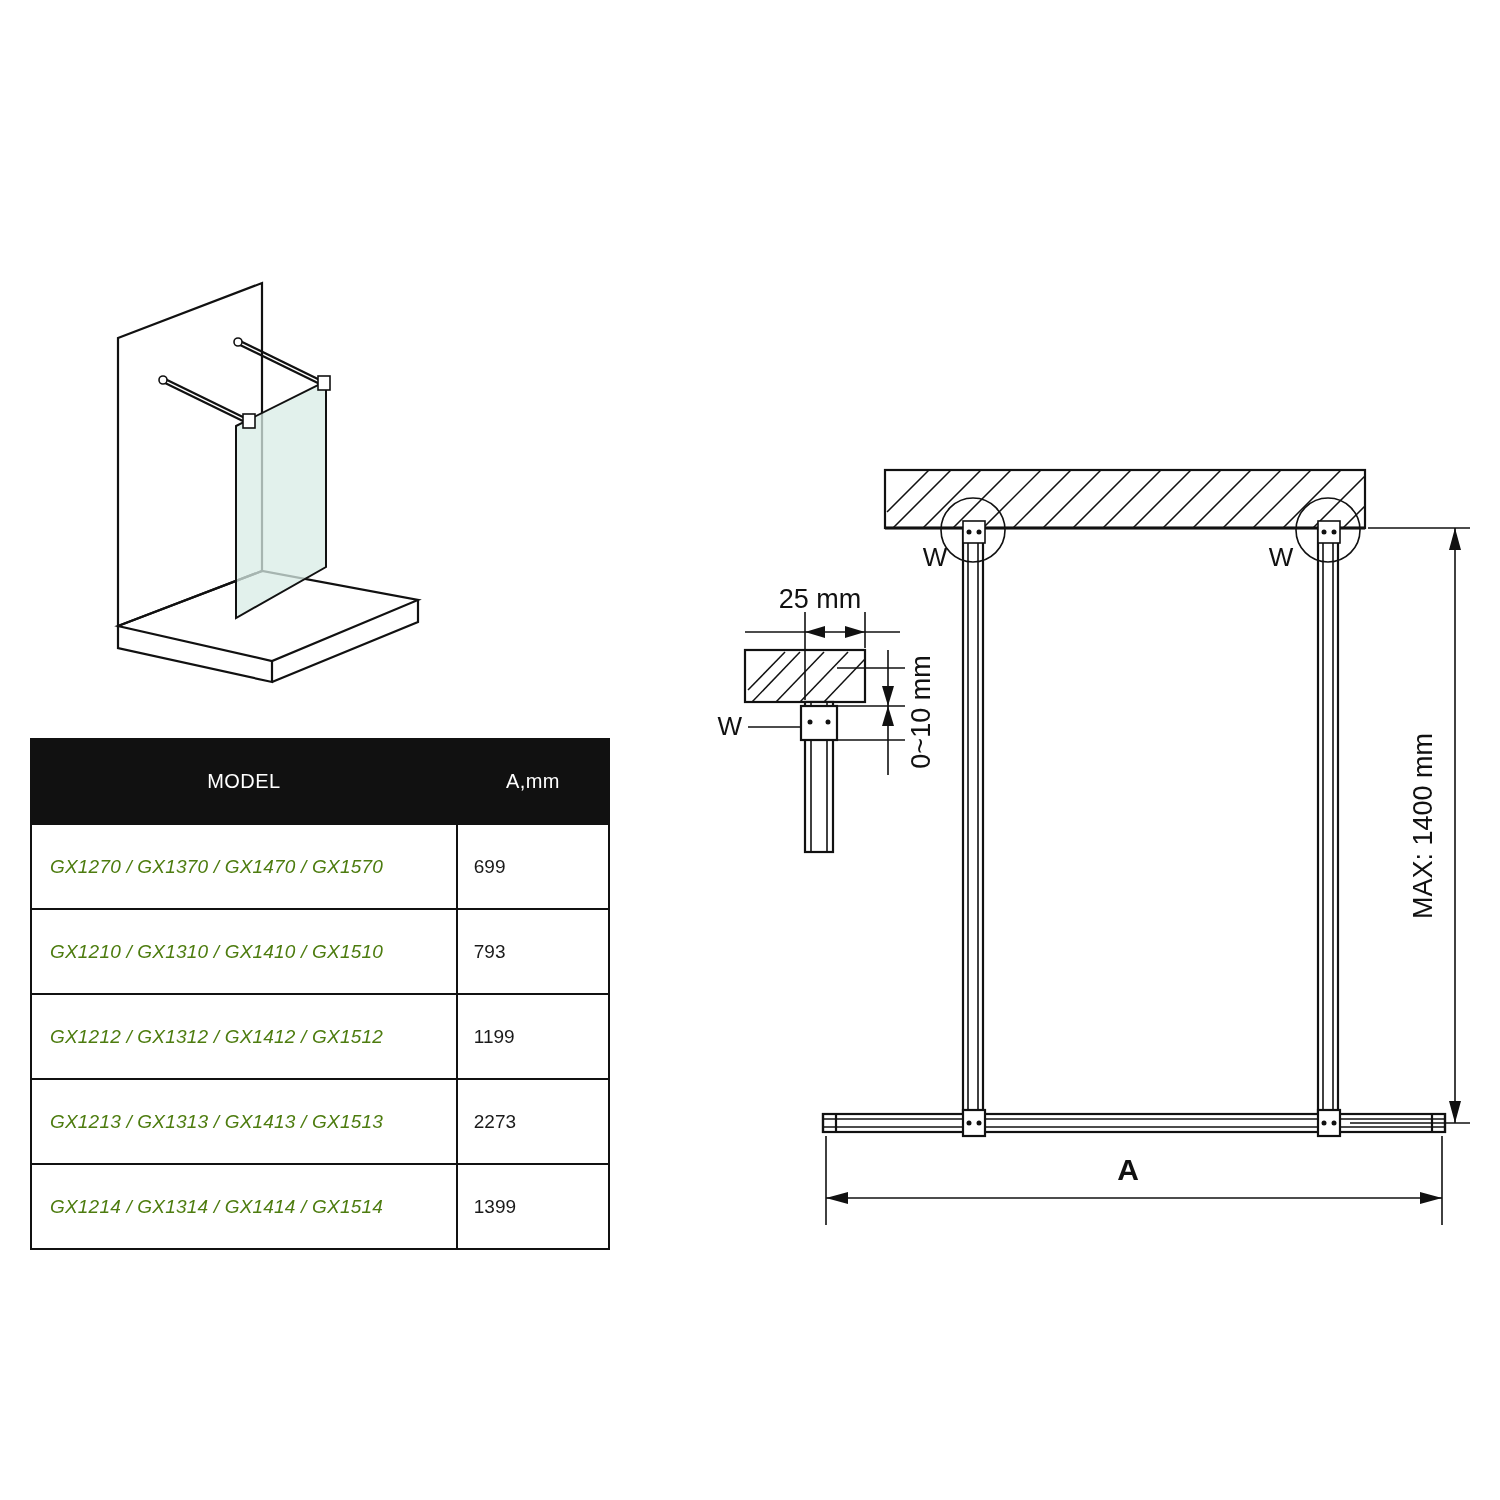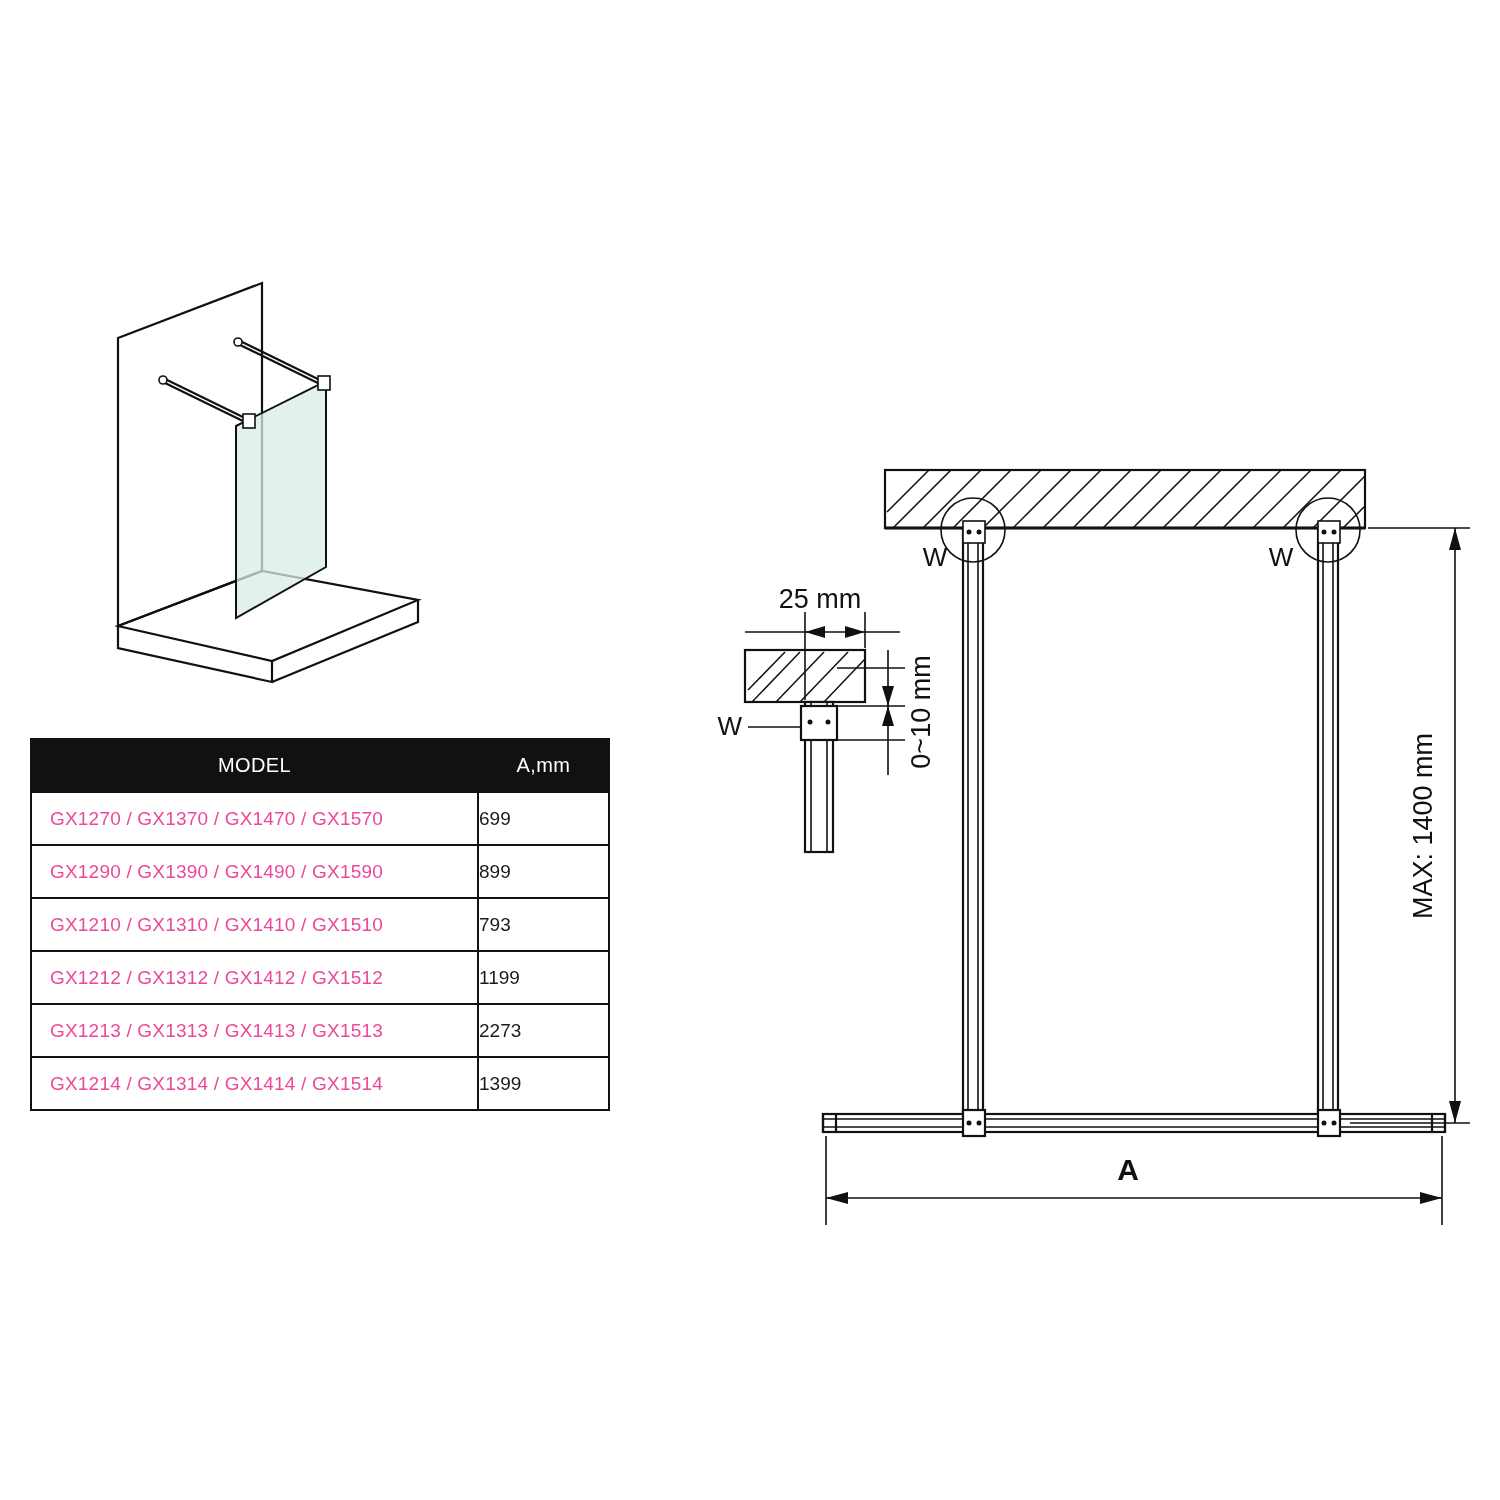--- a/index.html
+++ b/index.html
@@ -26,36 +26,37 @@
     position: absolute;
     left: 30px;
     top: 738px;
     width: 580px;
     border-collapse: collapse;
     background: #fff;
     font-size: 19px;
   }
   .spec-table th, .spec-table td {
     border: 2px solid #111;
-    padding: 0;
+    padding: 16px;
     height: 51px;
     font-weight: normal;
   }
   .spec-table thead th {
     background: #111;
     color: #fff;
     font-size: 20px;
     letter-spacing: .4px;
     text-align: center;
   }
   .spec-table td.model {
     text-align: left;
     padding-left: 18px;
-    color: #ec4899;
+    color: #4d7c0f;
     letter-spacing: .2px;
+    font-style: italic;
   }
   .spec-table td.val {
     text-align: left;
     width: 130px;
     color: #1a1a1a;
   }
   .spec-table thead th.model-h { width: 450px; }
   .spec-table thead th.val-h { width: 130px; }
 
   
@@ -216,24 +217,20 @@
       <th class="model-h">MODEL</th>
       <th class="val-h">A,mm</th>
     </tr>
   </thead>
   <tbody>
     <tr>
       <td class="model">GX1270 / GX1370 / GX1470 / GX1570</td>
       <td class="val">699</td>
     </tr>
     <tr>
-      <td class="model">GX1290 / GX1390 / GX1490 / GX1590</td>
-      <td class="val">899</td>
-    </tr>
-    <tr>
       <td class="model">GX1210 / GX1310 / GX1410 / GX1510</td>
       <td class="val">793</td>
     </tr>
     <tr>
       <td class="model">GX1212 / GX1312 / GX1412 / GX1512</td>
       <td class="val">1199</td>
     </tr>
     <tr>
       <td class="model">GX1213 / GX1313 / GX1413 / GX1513</td>
       <td class="val">2273</td>

